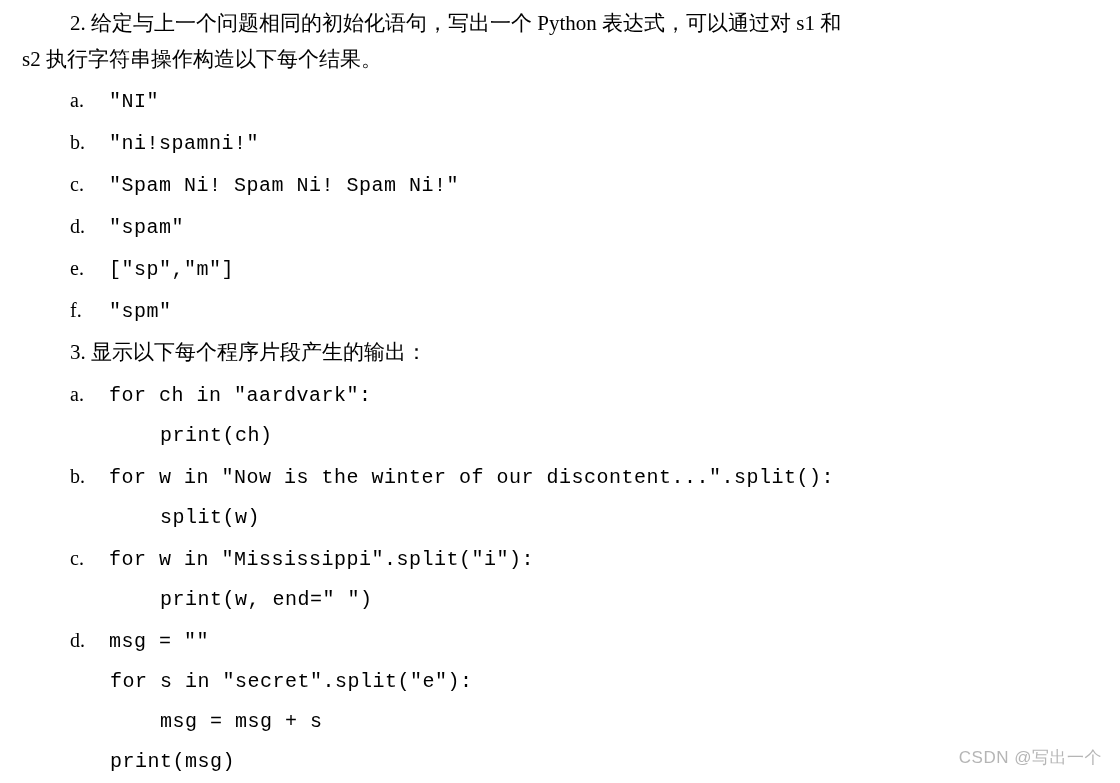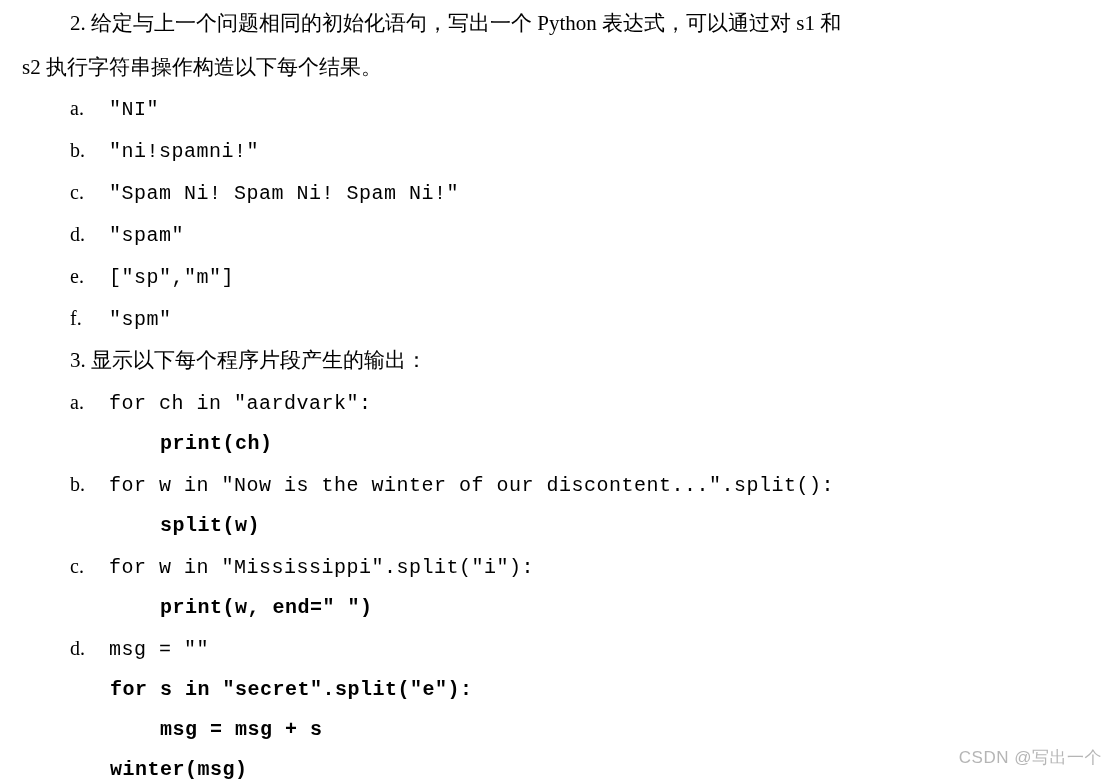--- a/index.html
+++ b/index.html
@@ -14,21 +14,21 @@
       font-family: "SimSun", "宋体", serif;
       font-size: 20px;
       color: #000000;
       position: relative;
       padding-top: 8px;
     }
     .intro-line {
       padding-left: 70px;
       padding-right: 20px;
       line-height: 1.5;
-      margin-bottom: 12px;
+      margin-bottom: 4px;
     }
     .intro-line2 {
       padding-left: 22px;
       line-height: 1.5;
       margin-bottom: 10px;
     }
     .item {
       padding-left: 70px;
       line-height: 1.5;
       margin-bottom: 10px;
@@ -43,21 +43,20 @@
       font-size: 20px;
       letter-spacing: 0.5px;
     }
     .code-line {
       padding-left: 110px;
       font-family: "Consolas", "Courier New", monospace;
       font-size: 20px;
       letter-spacing: 0.5px;
       line-height: 1.5;
       margin-bottom: 10px;
-      font-weight: bold;
     }
     .code-indent1 {
       padding-left: 160px;
     }
     .q3 {
       padding-left: 70px;
       line-height: 1.5;
       margin-bottom: 10px;
       font-size: 21px;
     }
@@ -141,18 +140,18 @@
   <span class="label">d.</span>
   <span class="code">msg = ""</span>
 </div>
 <div class="code-line">
   <span>for s in "secret".split("e"):</span>
 </div>
 <div class="code-line code-indent1">
   <span>msg = msg + s</span>
 </div>
 <div class="code-line">
-  <span>winter(msg)</span>
+  <span>print(msg)</span>
 </div>
 
 <div class="watermark">
   <span>CSDN @写出一个</span>
 </div>
 
 </body></html>

